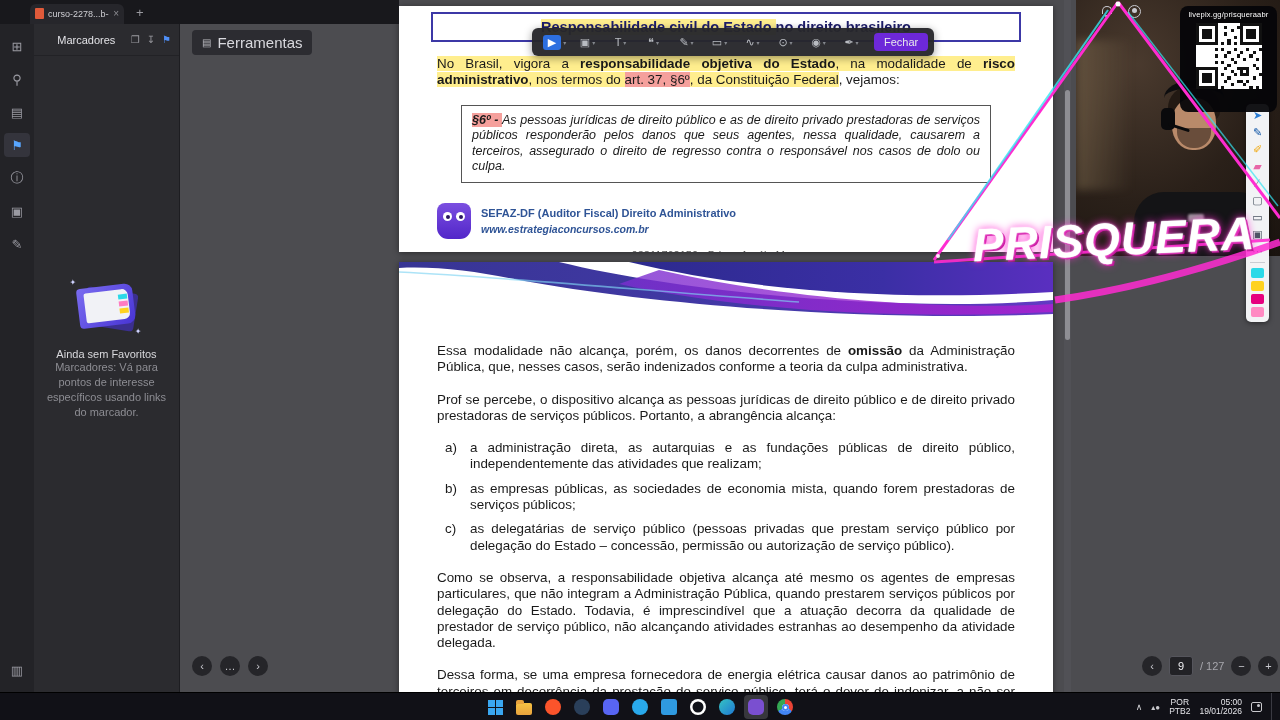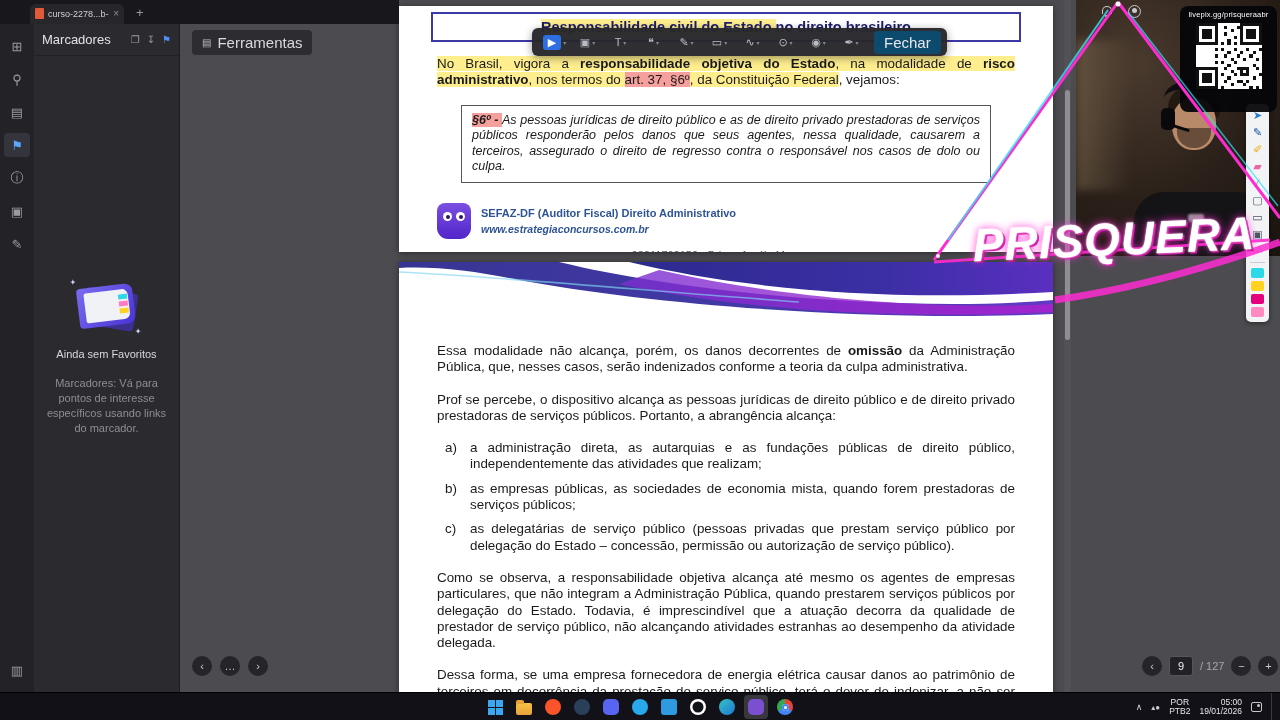--- a/index.html
+++ b/index.html
@@ -34,40 +34,40 @@
   .rail-item{ width:26px; height:24px; display:flex; align-items:center; justify-content:center;
     color:#9a9aa2; font-size:13px; border-radius:4px; }
   .rail-item.active{ background:#34343c; color:#58a6ff; }
   .rail-bottom{ position:absolute; bottom:10px; left:4px; }
 
   
   .sidebar{ position:absolute; left:34px; top:24px; bottom:28px; width:146px;
     background:#2b2b2f; border-right:1px solid #1d1d21; z-index:5; }
   .sb-header{ height:32px; display:flex; align-items:center; padding:0 8px;
     border-bottom:1px solid #222226; }
-  .sb-title{ font-size:13px; color:#e2e2e6; flex:1; }
+  .sb-title{ font-size:11px; color:#e2e2e6; flex:1;text-align:center; }
   .sb-hicons{ display:flex; gap:7px; }
   .sb-hicon{ font-size:10px; color:#9a9aa0; }
   .empty{ margin-top:226px; text-align:center; padding:0 10px; }
   .book-wrap{ position:relative; width:70px; height:52px; margin:0 auto 14px; }
   .book-back{ position:absolute; left:12px; top:8px; width:52px; height:38px;
     background:#3b2f8f; border-radius:4px; transform:rotate(9deg); }
   .book-cover{ position:absolute; left:6px; top:4px; width:56px; height:40px;
     background:linear-gradient(135deg,#7a6cf0,#4834d4); border-radius:4px 8px 8px 4px;
     transform:rotate(-7deg); }
   .book-pages{ position:absolute; left:13px; top:9px; width:44px; height:30px;
     background:#f1f2f6; border-radius:2px 6px 6px 2px; transform:rotate(-7deg); }
   .book-stripes{ position:absolute; left:47px; top:12px; transform:rotate(-7deg); }
   .book-stripes i{ display:block; width:9px; height:5px; margin-bottom:2px; }
   .book-stripes i:nth-child(1){ background:#2bd9e8; }
   .book-stripes i:nth-child(2){ background:#ff7bc1; }
   .book-stripes i:nth-child(3){ background:#ffd21f; }
   .spark{ position:absolute; color:#cfd2ff; font-size:8px; }
   .s1{ left:-2px; top:-4px; } .s2{ right:0; bottom:-2px; }
-  .empty-title{ font-size:11px; color:#d8d8dc; margin-bottom:16px; }
+  .empty-title{ font-size:11px; color:#d8d8dc; margin-bottom:0; }
   .empty-desc{ font-size:11px; line-height:1.35; color:#8d8d93; }
 
   
   .main{ position:absolute; left:180px; right:0; top:0; bottom:28px; background:#4c4c50;
     overflow:hidden; }
   .tools-chip{ position:absolute; left:12px; top:30px; display:flex; align-items:center;
     gap:6px; background:rgba(42,42,47,.95); border-radius:4px; padding:4px 10px; z-index:3; }
   .tools-chip .g{ color:#b9b9c0; font-size:10px; }
   .tools-chip .lbl{ color:#d9d9de; font-size:15px; }
 
@@ -108,21 +108,21 @@
 
   
   .float-toolbar{ position:absolute; left:352px; top:28px; height:28px; z-index:4;
     background:rgba(38,38,43,.96); border-radius:6px; display:flex; align-items:center;
     padding:0 6px; box-shadow:0 2px 8px rgba(0,0,0,.4); }
   .tb-tool{ width:33px; height:22px; display:flex; align-items:center; justify-content:center;
     gap:2px; color:#b9bcc2; }
   .tb-tool .g{ font-size:11px; }
   .tb-tool .caret{ font-size:6px; color:#84878d; }
   .tb-tool.active .g{ background:#2d6fe0; color:#fff; border-radius:3px; padding:1px 5px; }
-  .fechar{ margin-left:6px; background:#0c4a6e; color:#e8e8ec; font-size:15px;
+  .fechar{ margin-left:6px; background:#6d28d9; color:#e8e8ec; font-size:11px;
     border-radius:4px; padding:3px 10px; }
 
   
   .pager-left{ position:absolute; left:12px; top:656px; display:flex; gap:8px; z-index:3; }
   .pbtn{ width:20px; height:20px; border-radius:50%; background:rgba(30,30,34,.85);
     color:#c9c9cf; font-size:11px; display:flex; align-items:center; justify-content:center; }
   .pager-right{ position:absolute; left:962px; top:656px; display:flex; gap:7px;
     align-items:center; z-index:3; }
   .pagebox{ width:24px; height:20px; background:#222226; border:1px solid #55555c;
     border-radius:3px; color:#f0f0f4; font-size:11px; display:flex; align-items:center;

